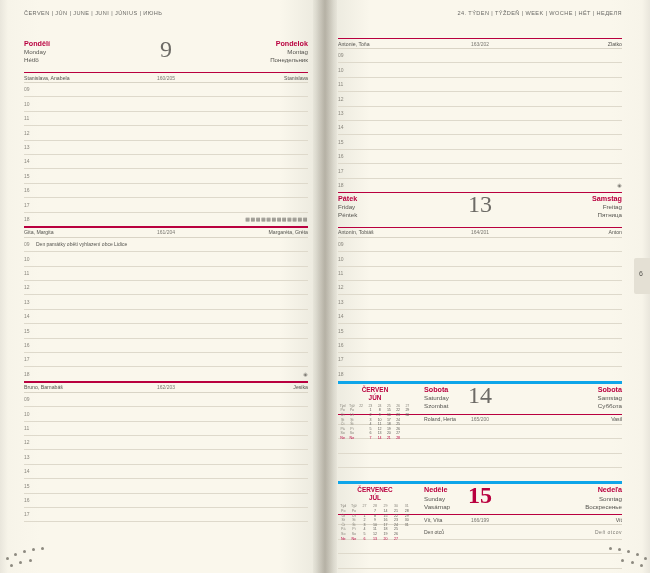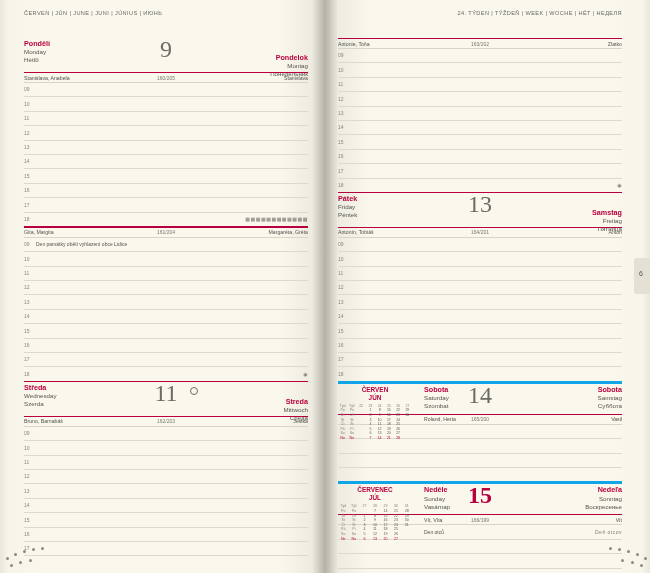--- a/index.html
+++ b/index.html
@@ -20,21 +20,21 @@
   .right-half{left:338px;width:284px;}
 
   .hdr{font-size:5.6px;letter-spacing:.4px;color:#6a6a66;margin-bottom:4px;height:8px;}
   .hdr.left{text-align:left;}
   .hdr.right{text-align:right;}
 
   .daybox{position:relative;border-top:1px solid #b9003f;}
   .daybox.first{border-top:none;margin-top:20px;}
   .dayhead{position:relative;height:34px;}
   .dn-left{position:absolute;left:0;top:2px;line-height:8.2px;}
-  .dn-right{position:absolute;right:0;top:16px;text-align:right;line-height:8.2px;}
+  .dn-right{position:absolute;right:0;top:2px;text-align:right;line-height:8.2px;}
   .dn-left .d1,.dn-right .d1{font-size:7.2px;font-weight:bold;color:#b9003f;}
   .dn-left .d2,.dn-right .d2,.dn-left .d3,.dn-right .d3{font-size:6.2px;color:#55544f;}
   .bignum{position:absolute;left:0;right:0;top:-2px;text-align:center;font-size:24px;color:#6d6b66;font-weight:normal;font-family:"Liberation Serif",serif;}
   .moon{position:absolute;top:5px;left:58.5%;width:6px;height:6px;border:1px solid #6d6b66;border-radius:50%;}
 
   .namerow{position:relative;height:9px;border-top:1px solid #b9003f;border-bottom:1px solid #d9d4c6;}
   .namerow .nl{position:absolute;left:0;top:1.5px;font-size:5.2px;color:#55544f;}
   .namerow .nc{position:absolute;left:0;right:0;top:1.5px;text-align:center;font-size:5px;color:#7a7871;}
   .namerow .nr{position:absolute;right:0;top:1.5px;font-size:5.2px;color:#55544f;}
 
@@ -176,34 +176,20 @@
             <span class="hl">17</span>
           </div>
         <div class="hrow last">
           <span class="hl">18</span>
           <span class="icons">◉</span>
         </div>
       </div>
     </div>
 
     <div class="daybox">
-      <div class="dayhead">
-        <div class="dn-left">
-          <div class="d1">Středa</div>
-          <div class="d2">Wednesday</div>
-          <div class="d3">Szerda</div>
-        </div>
-        <div class="bignum">11</div>
-        <div class="moon"></div>
-        <div class="dn-right">
-          <div class="d1">Streda</div>
-          <div class="d2">Mittwoch</div>
-          <div class="d3">Среда</div>
-        </div>
-      </div>
       <div class="namerow">
         <div class="nl">Bruno, Barnabáš</div>
         <div class="nc">162/203</div>
         <div class="nr">Jesika</div>
       </div>
       <div class="hours">
         <div class="hrow">
             <span class="hl">09</span>
           </div>
         <div class="hrow">

